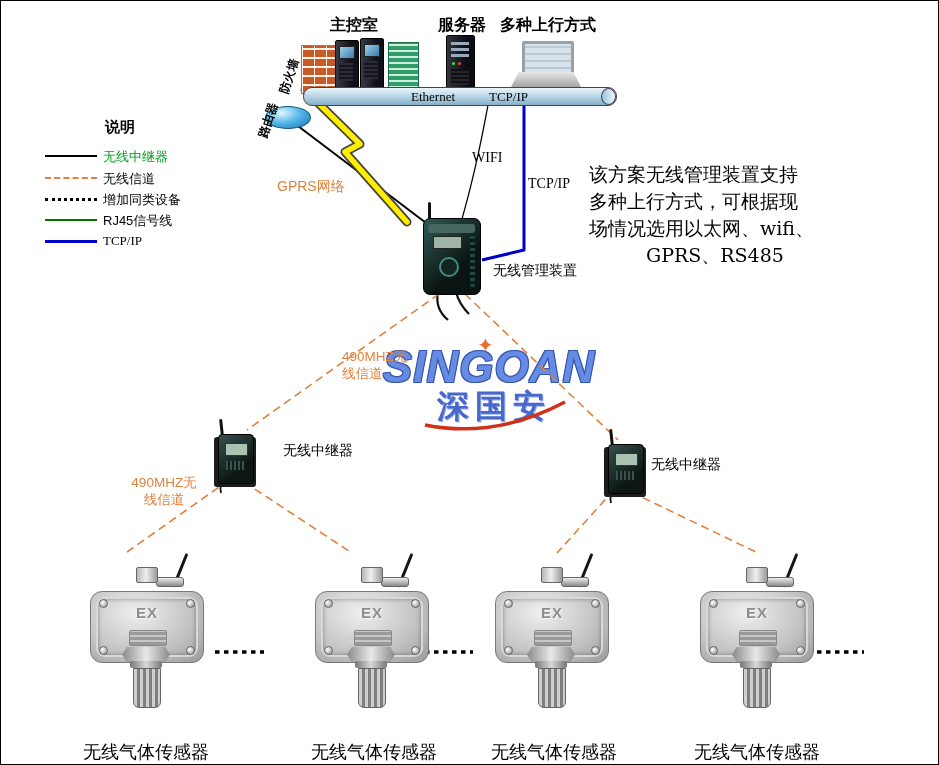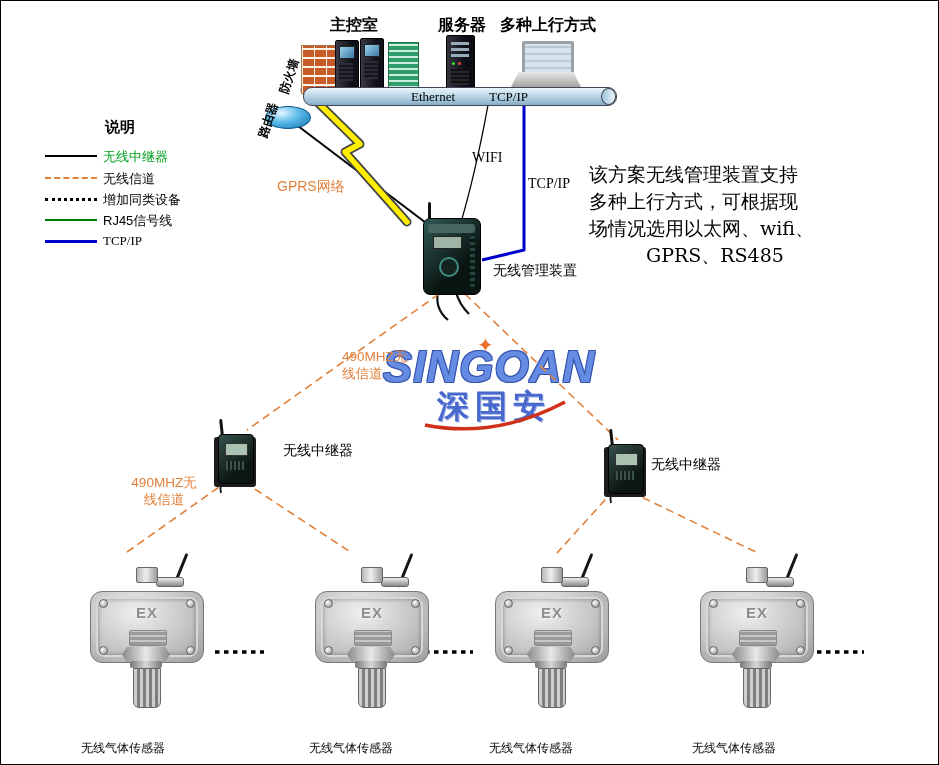--- a/index.html
+++ b/index.html
@@ -121,21 +121,21 @@
   .sn-tag{position:absolute;left:38px;top:38px;width:36px;height:14px;border:1px solid #888;border-radius:2px;
     background:repeating-linear-gradient(0deg,#9a9a9a 0 3px,#c6c6c6 3px 5px);}
   .sn-nut{position:absolute;left:36px;top:96px;width:48px;height:15px;
     background:linear-gradient(90deg,#8a8a8a,#e8e8e8 50%,#8a8a8a);
     clip-path:polygon(10% 0,90% 0,100% 50%,90% 100%,10% 100%,0 50%);}
   .sn-ringcap{position:absolute;left:44px;top:110px;width:32px;height:7px;border-radius:2px;
     background:linear-gradient(90deg,#777,#d8d8d8 50%,#777);}
   .sn-probe{position:absolute;left:47px;top:117px;width:26px;height:38px;border:1px solid #666;
     border-radius:0 0 6px 6px;
     background:repeating-linear-gradient(90deg,#cfcfcf 0 3px,#7e7e7e 3px 6px);}
-  .sensor-label{position:absolute;top:739px;width:130px;font-size:12px;}
+  .sensor-label{position:absolute;top:739px;width:130px;text-align:center;font-size:18px;}
 </style>
 </head>
 <body>
 
 <div class="canvas">
 
   <div class="wm-brand">SINGOAN</div>
   <div class="wm-star">✦</div>
   <div class="wm-cn">深国安</div>
 

